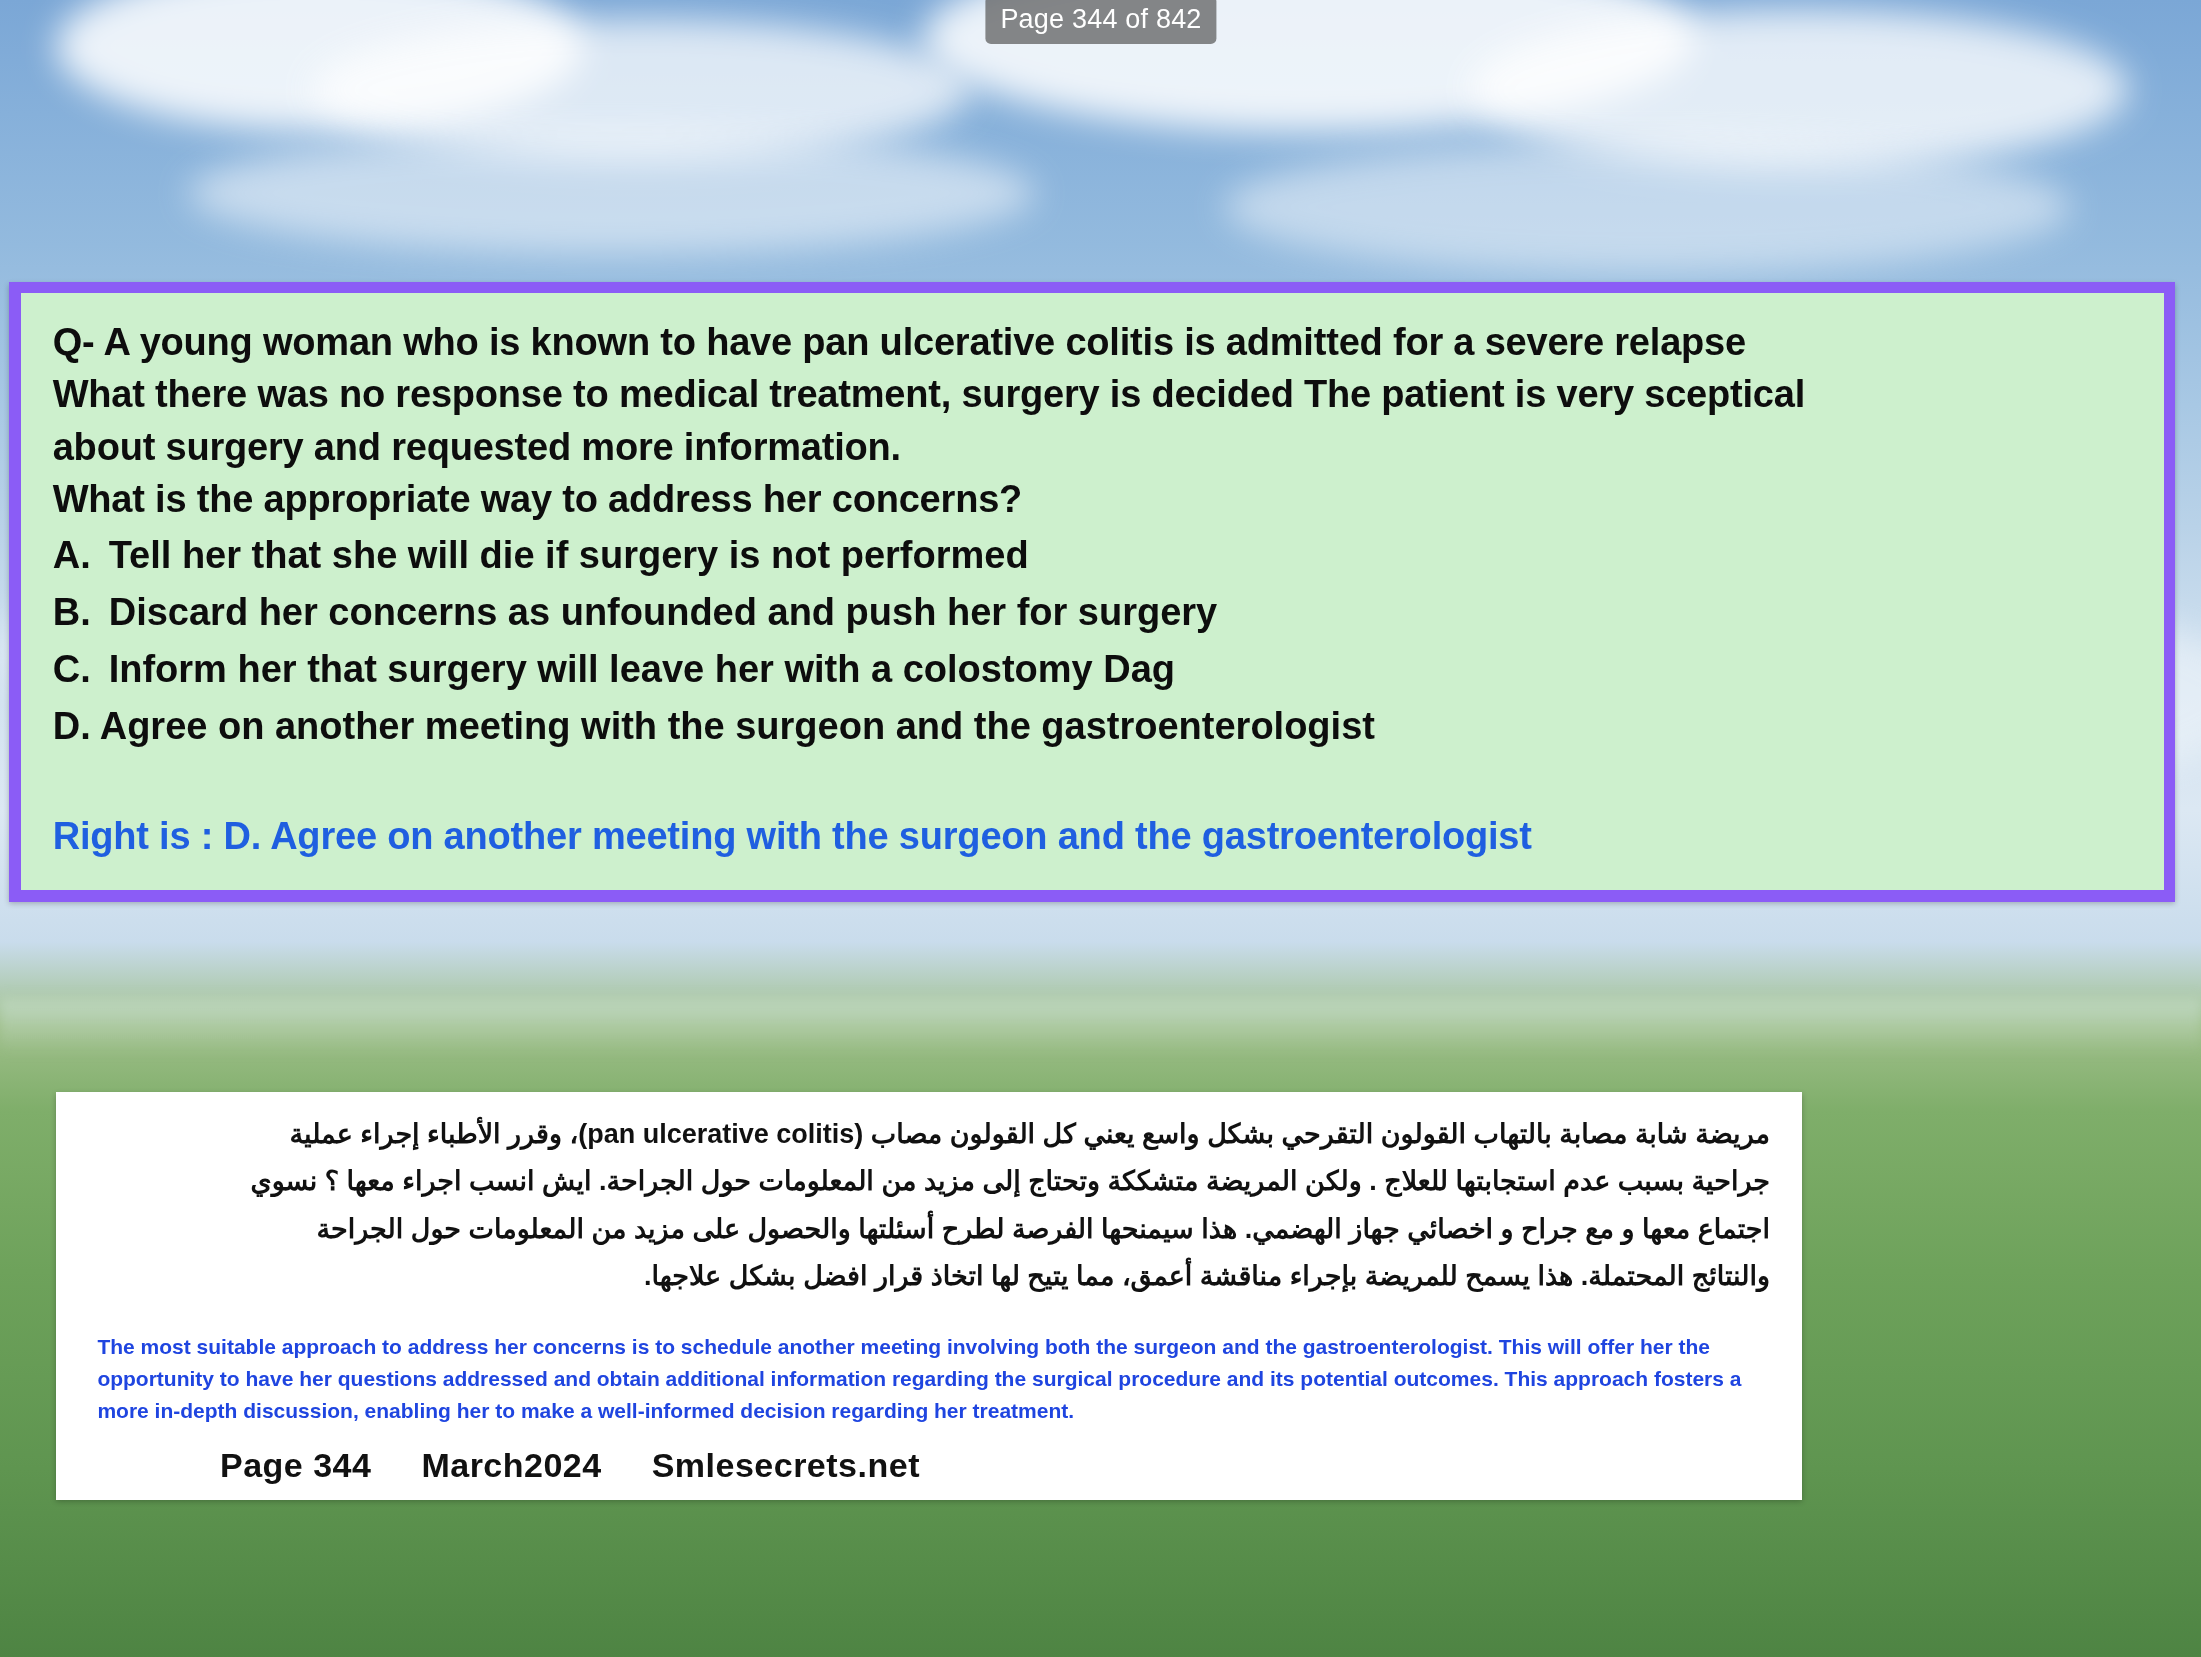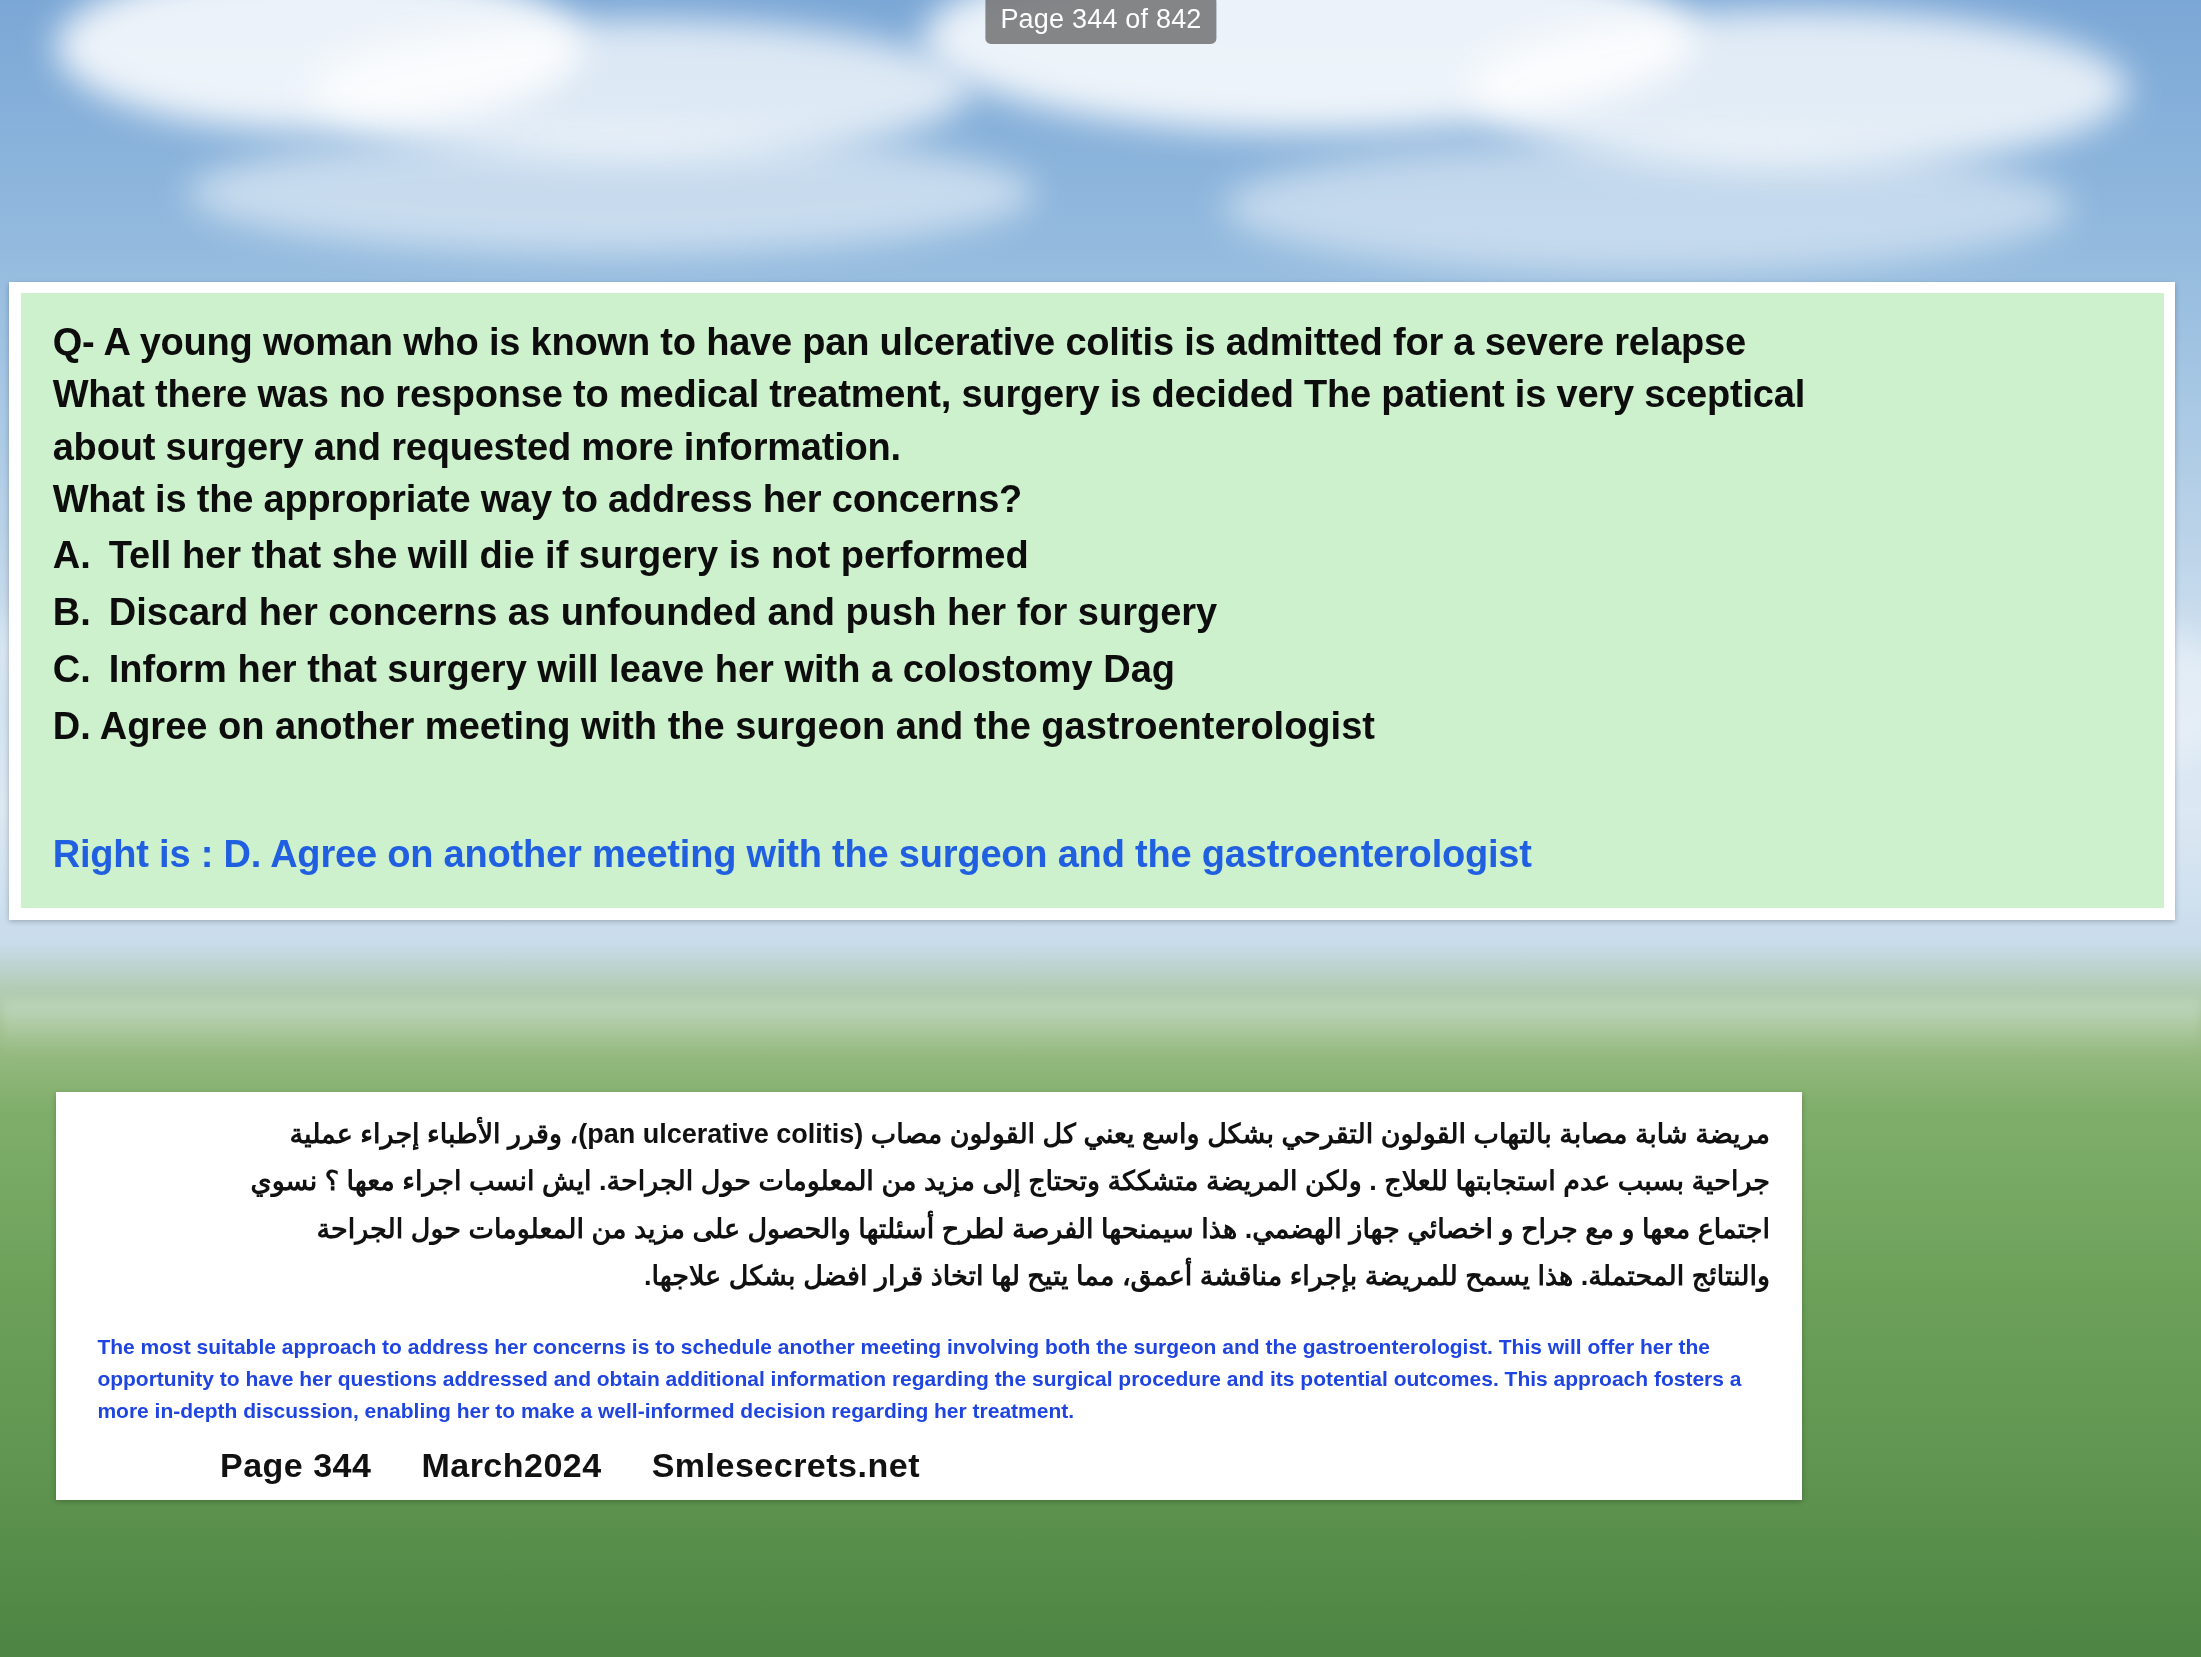--- a/index.html
+++ b/index.html
@@ -74,21 +74,21 @@
     z-index: 5;
     white-space: nowrap;
   }
 
   
   .question-card {
     position: absolute;
     left: 9.4px;
     top: 282px;
     width: 2166px;
-    background: #ffffff;
+    background: #8b5cf6;
     box-shadow: 0 1.9px 5.6px rgba(0,0,0,0.25);
     padding: 11.3px;
     box-sizing: border-box;
     z-index: 3;
   }
   .question-inner {
     background: #cdf0cd;
     padding: 24.5px 32px 32px 32px;
   }
   .q-line {
@@ -109,21 +109,21 @@
   }
   .q-opt .lbl {
     min-width: 56px;
     display: inline-block;
   }
   .q-opt.d .lbl { min-width: 47px; }
   .answer-line {
     font-size: 38px;
     font-weight: bold;
     color: #1f5fe0;
-    margin-top: 82px;
+    margin-top: 64px;
     letter-spacing: -0.2px;
   }
 
   
   .explain-card {
     position: absolute;
     left: 56px;
     top: 1092px;
     width: 1746px;
     background: #ffffff;

